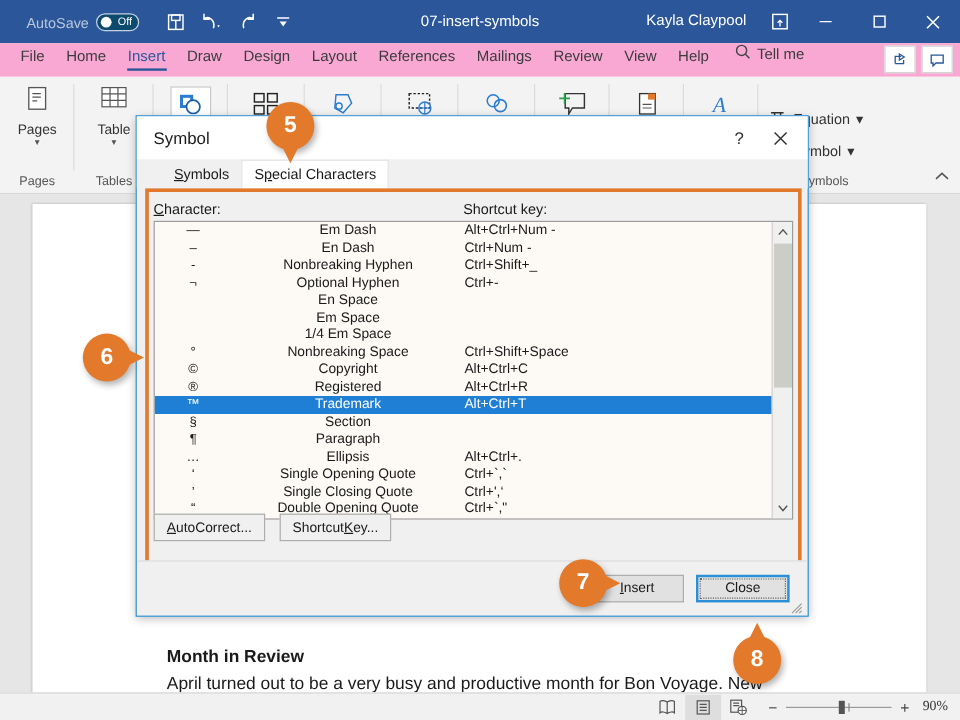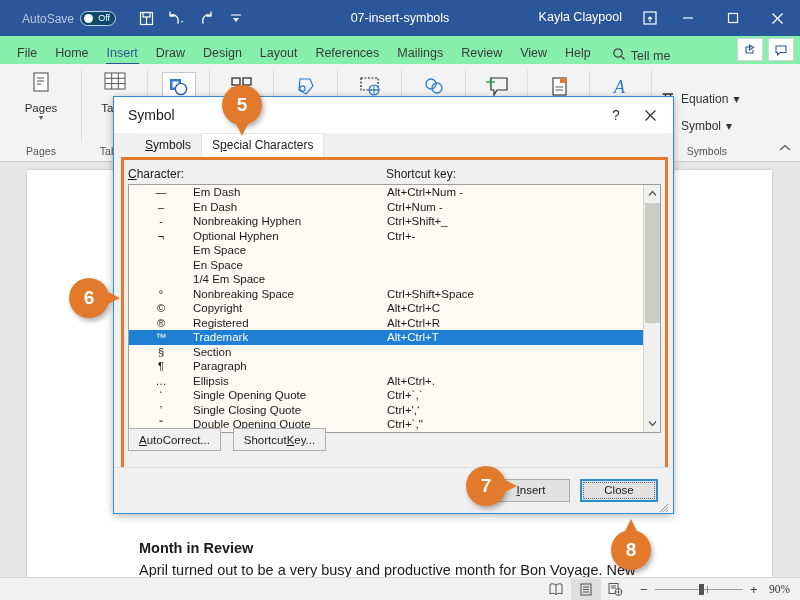--- a/index.html
+++ b/index.html
@@ -47,21 +47,21 @@
   .tb-icon {
     width: 30px; height: 36px; display: flex; align-items: center; justify-content: center; color: #fff;
   }
   .win-btn {
     width: 45px; height: 36px; display: flex; align-items: center; justify-content: center; color: #fff;
   }
 
   
   .ribbon-tabs {
     position: absolute; left: 0; top: 36px; width: 800px; height: 28px;
-    background: #86efac; display: flex; align-items: flex-end;
+    background: #f9a8d4; display: flex; align-items: flex-start;
     border-bottom: 0px;
   }
   .rtab {
     font-size: 12.5px; color: #3b3b3b; padding: 4px 9px; position: relative;
     white-space: nowrap;
   }
   .rtab.first { margin-left: 8px; }
   .rtab.active { color: #2b579a; }
   .rtab.active::after {
     content: ""; position: absolute; left: 8px; right: 8px; bottom: -1px;
@@ -149,21 +149,21 @@
   .panel-inner { position: absolute; left: 14px; top: 66px; width: 533px; height: 310px; }
   .lbl-row { display: flex; font-size: 12px; color: #1a1a1a; padding: 4px 0 3px 0; }
   .lbl-char { width: 258px; }
   .listbox {
     position: relative; width: 533px; height: 249px; background: #fdfaf6;
     border: 1px solid #9d9d9d; overflow: hidden;
   }
   .lrow { display: flex; height: 14.5px; align-items: center; font-size: 11.5px; color: #1a1a1a; }
   .lrow.sel { background: #1e7fd4; color: #ffffff; }
   .c-glyph { width: 64px; text-align: center; font-size: 11px; }
-  .c-name { width: 194px; }
+  .c-name { width: 194px; text-align: center; }
   .c-key { flex: 1; }
   .lsb {
     position: absolute; right: 0; top: 0; width: 17px; height: 247px; background: #f0f0ee;
     border-left: 1px solid #d2d2d2;
   }
   .lsb-arrow {
     height: 17px; display: flex; align-items: center; justify-content: center;
     color: #555; font-size: 9px;
   }
   .lsb-thumb { position: absolute; left: 1px; right: 0; top: 18px; height: 120px; background: #cdcdc8; }
@@ -323,21 +323,21 @@
         <svg width="14" height="14" viewBox="0 0 14 14">
             <path d="M2 3 L12 3 L12 9.5 L6 9.5 L3.5 12 L3.5 9.5 L2 9.5 z" fill="none" stroke="#2b579a" stroke-width="1.1"></path>
           </svg>
       </div>
     </div>
   </div>
 
   <div class="ribbon">
     <div class="rb-groups">
 
-      <div class="rgroup" style="width:82px;">
+      <div class="rgroup" style="width:62px;">
         <div class="bigbtn">
           <span>
             <svg width="26" height="26" viewBox="0 0 26 26">
                 <rect x="6" y="3" width="14" height="18" fill="#fff" stroke="#555" stroke-width="1.1"></rect>
                 <line x1="9" y1="8" x2="16" y2="8" stroke="#555" stroke-width="1"></line>
                 <line x1="9" y1="11" x2="16" y2="11" stroke="#555" stroke-width="1"></line>
                 <line x1="9" y1="14" x2="13" y2="14" stroke="#555" stroke-width="1"></line>
               </svg>
           </span>
           <span class="gl">Pages</span>
@@ -573,26 +573,26 @@
               <span class="c-name">Nonbreaking Hyphen</span>
               <span class="c-key">Ctrl+Shift+_</span>
             </div>
             <div class="lrow">
               <span class="c-glyph">¬</span>
               <span class="c-name">Optional Hyphen</span>
               <span class="c-key">Ctrl+-</span>
             </div>
             <div class="lrow">
               <span class="c-glyph"></span>
+              <span class="c-name">En Space</span>
+              <span class="c-key"></span>
+            </div>
+            <div class="lrow">
+              <span class="c-glyph"></span>
               <span class="c-name">Em Space</span>
-              <span class="c-key"></span>
-            </div>
-            <div class="lrow">
-              <span class="c-glyph"></span>
-              <span class="c-name">En Space</span>
               <span class="c-key"></span>
             </div>
             <div class="lrow">
               <span class="c-glyph"></span>
               <span class="c-name">1/4 Em Space</span>
               <span class="c-key"></span>
             </div>
             <div class="lrow">
               <span class="c-glyph">°</span>
               <span class="c-name">Nonbreaking Space</span>

